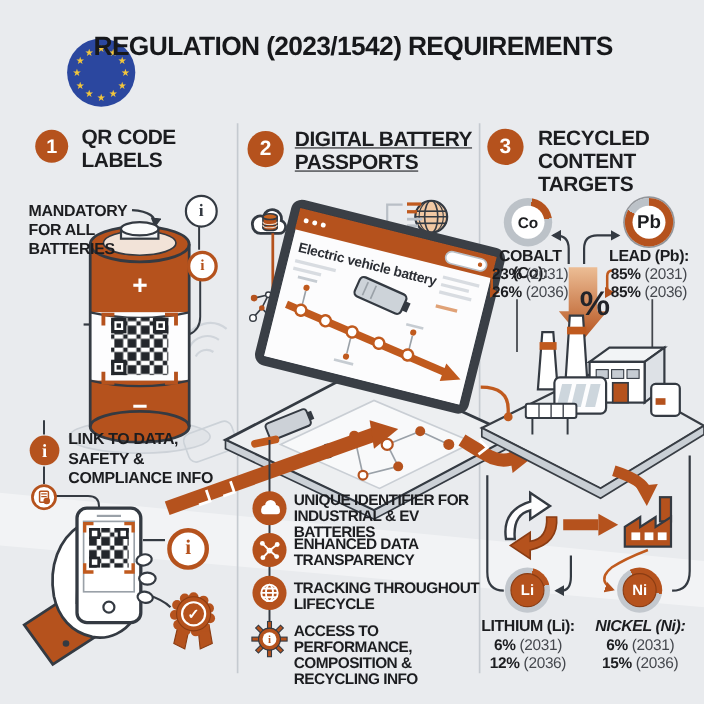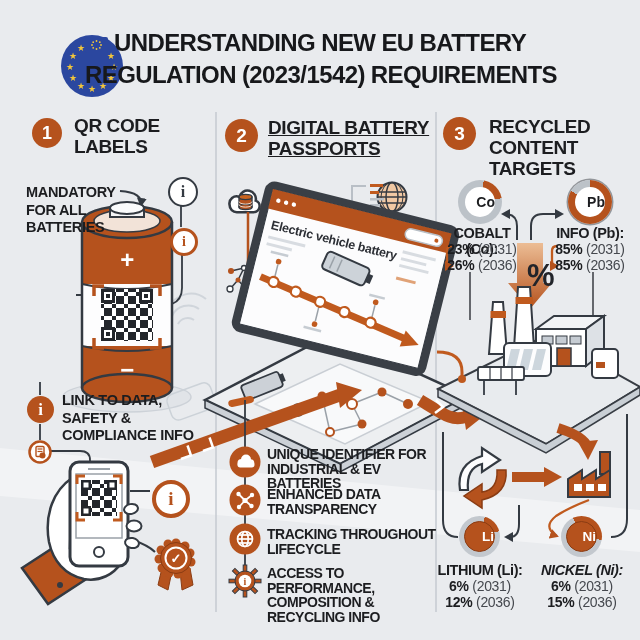--- a/index.html
+++ b/index.html
@@ -9,21 +9,21 @@
   .t{position:absolute;font-weight:bold;color:#1c1d20;letter-spacing:-0.3px;}
   .hdr{font-size:24px;line-height:30px;letter-spacing:-0.6px;color:#17181b;}
   .sect{font-size:19px;line-height:21px;letter-spacing:-0.4px;}
   .callout{font-size:14.5px;line-height:17.5px;}
   .bullettxt{font-size:14px;line-height:14.5px;letter-spacing:-0.5px;}
   .num{position:absolute;background:#b5521d;color:#fff;border-radius:50%;
        display:flex;align-items:center;justify-content:center;font-weight:bold;}
   .ibadge{position:absolute;border-radius:50%;background:#fff;display:flex;align-items:center;
           justify-content:center;font-family:"Liberation Serif",serif;font-weight:bold;font-style:normal;}
   .donut{position:absolute;border-radius:50%;display:flex;align-items:center;justify-content:center;}
-  .donut .din{border-radius:50%;display:flex;align-items:center;justify-content:flex-end;font-weight:bold;}
+  .donut .din{border-radius:50%;display:flex;align-items:center;justify-content:center;font-weight:bold;}
   .mat{position:absolute;text-align:center;font-weight:bold;color:#1c1d20;font-size:14.5px;letter-spacing:-0.4px;}
   .matrow{position:absolute;text-align:center;font-size:14px;letter-spacing:-0.3px;color:#1c1d20;}
   .matrow .yr{font-weight:normal;color:#45484e;}
   .matrow .pc{font-weight:bold;}
   .bubble{position:absolute;left:152px;top:480px;width:30px;height:30px;border:4px solid #b5521d;
           border-radius:50%;background:#fff;display:flex;align-items:center;justify-content:center;}
   .bubble::after{content:'';position:absolute;left:-5px;bottom:-2px;width:11px;height:11px;
           background:#b5521d;transform:rotate(50deg);z-index:-1;}
   .bi{position:absolute;width:32px;height:32px;}
 </style>
@@ -386,37 +386,20 @@
       <text x="32" y="57.5">★</text>
           <text x="21" y="54.5">★</text>
           <text x="13" y="46.5">★</text>
       <text x="10" y="35.5">★</text>
           <text x="13" y="24.5">★</text>
           <text x="21" y="16.5">★</text>
     </g>
   </svg>
 </div>
 <div class="t hdr" style="left:85px;top:28px;width:510px;">
-  <div>
-    <span style="display:inline-block;vertical-align:-2px;margin-right:6px;">
-      <svg width="23" height="16" viewBox="0 0 23 16">
-            <rect width="23" height="16" rx="2" fill="#2b479f"></rect>
-        <g fill="#f3c63b">
-              <circle cx="11.5" cy="4" r="0.9"></circle>
-              <circle cx="14.8" cy="5.2" r="0.9"></circle>
-              <circle cx="16" cy="8" r="0.9"></circle>
-        <circle cx="14.8" cy="10.8" r="0.9"></circle>
-              <circle cx="11.5" cy="12" r="0.9"></circle>
-              <circle cx="8.2" cy="10.8" r="0.9"></circle>
-        <circle cx="7" cy="8" r="0.9"></circle>
-              <circle cx="8.2" cy="5.2" r="0.9"></circle>
-            </g>
-          </svg>
-    </span><span>UNDERSTANDING NEW EU BATTERY</span>
-  </div>
   <div>REGULATION (2023/1542) REQUIREMENTS</div>
 </div>
 
 <div class="num" style="left:32px;top:118px;width:30px;height:30px;font-size:18px;">1</div>
 <div class="t sect" style="left:74px;top:115px;width:120px;">QR CODE LABELS</div>
 
 <div class="num" style="left:225px;top:119px;width:33px;height:33px;font-size:19px;">2</div>
 <div class="t sect" style="left:268px;top:117px;width:165px;text-decoration:underline;">DIGITAL BATTERY PASSPORTS</div>
 
 <div class="num" style="left:443px;top:117px;width:33px;height:33px;font-size:19px;">3</div>
@@ -509,21 +492,21 @@
   </svg>
 </div>
 <div class="t bullettxt" style="left:267px;top:566px;width:172px;">ACCESS TO PERFORMANCE, COMPOSITION &amp; RECYCLING INFO</div>
 
 <div class="donut" style="left:458px;top:180px;width:44px;height:44px;background:conic-gradient(#bcc2c8 0 10deg,#b5521d 10deg 80deg,#bcc2c8 80deg 360deg);">
   <div class="din" style="width:30px;height:30px;background:#fff;font-size:14px;color:#1c1d20;">
     <span>Co</span>
       </div>
 </div>
 <div class="donut" style="left:568px;top:180px;width:44px;height:44px;background:conic-gradient(#b5521d 0 300deg,#bcc2c8 300deg 360deg);box-shadow:0 0 0 1.5px rgba(40,44,50,.45);">
-  <div class="din" style="width:30px;height:30px;background:#fff;font-size:14px;color:#1c1d20;">
+  <div class="din" style="width:30px;height:30px;background:#fff;font-size:17px;color:#1c1d20;">
     <span>Pb</span>
       </div>
 </div>
 <div class="donut" style="left:459px;top:516px;width:41px;height:41px;background:conic-gradient(#c3c8ce 0 15deg,#b5521d 15deg 75deg,#c3c8ce 75deg 360deg);">
   <div class="din" style="width:29px;height:29px;background:#b5521d;border:1.5px solid #8a3c13;font-size:13.5px;color:#fff;">
     <span>Li</span>
       </div>
 </div>
 <div class="donut" style="left:561px;top:516px;width:41px;height:41px;background:conic-gradient(#b5521d 0 100deg,#c3c8ce 100deg 335deg,#b5521d 335deg 360deg);">
   <div class="din" style="width:29px;height:29px;background:#b5521d;border:1.5px solid #8a3c13;font-size:13.5px;color:#fff;">
@@ -532,21 +515,21 @@
 </div>
 
 <div class="mat" style="left:437px;top:225px;width:90px;">COBALT (Co):</div>
 <div class="matrow" style="left:437px;top:241px;width:90px;">
   <span class="pc">23%</span>
   <span class="yr">(2031)</span></div>
 <div class="matrow" style="left:437px;top:257px;width:90px;">
   <span class="pc">26%</span>
   <span class="yr">(2036)</span></div>
 
-<div class="mat" style="left:545px;top:225px;width:90px;">INFO (Pb):</div>
+<div class="mat" style="left:545px;top:225px;width:90px;">LEAD (Pb):</div>
 <div class="matrow" style="left:545px;top:241px;width:90px;">
   <span class="pc">85%</span>
   <span class="yr">(2031)</span></div>
 <div class="matrow" style="left:545px;top:257px;width:90px;">
   <span class="pc">85%</span>
   <span class="yr">(2036)</span></div>
 
 <div class="t" style="left:527px;top:258px;font-size:31px;color:#22242a;">%</div>
 
 <div class="mat" style="left:432px;top:562px;width:96px;">LITHIUM (Li):</div>

